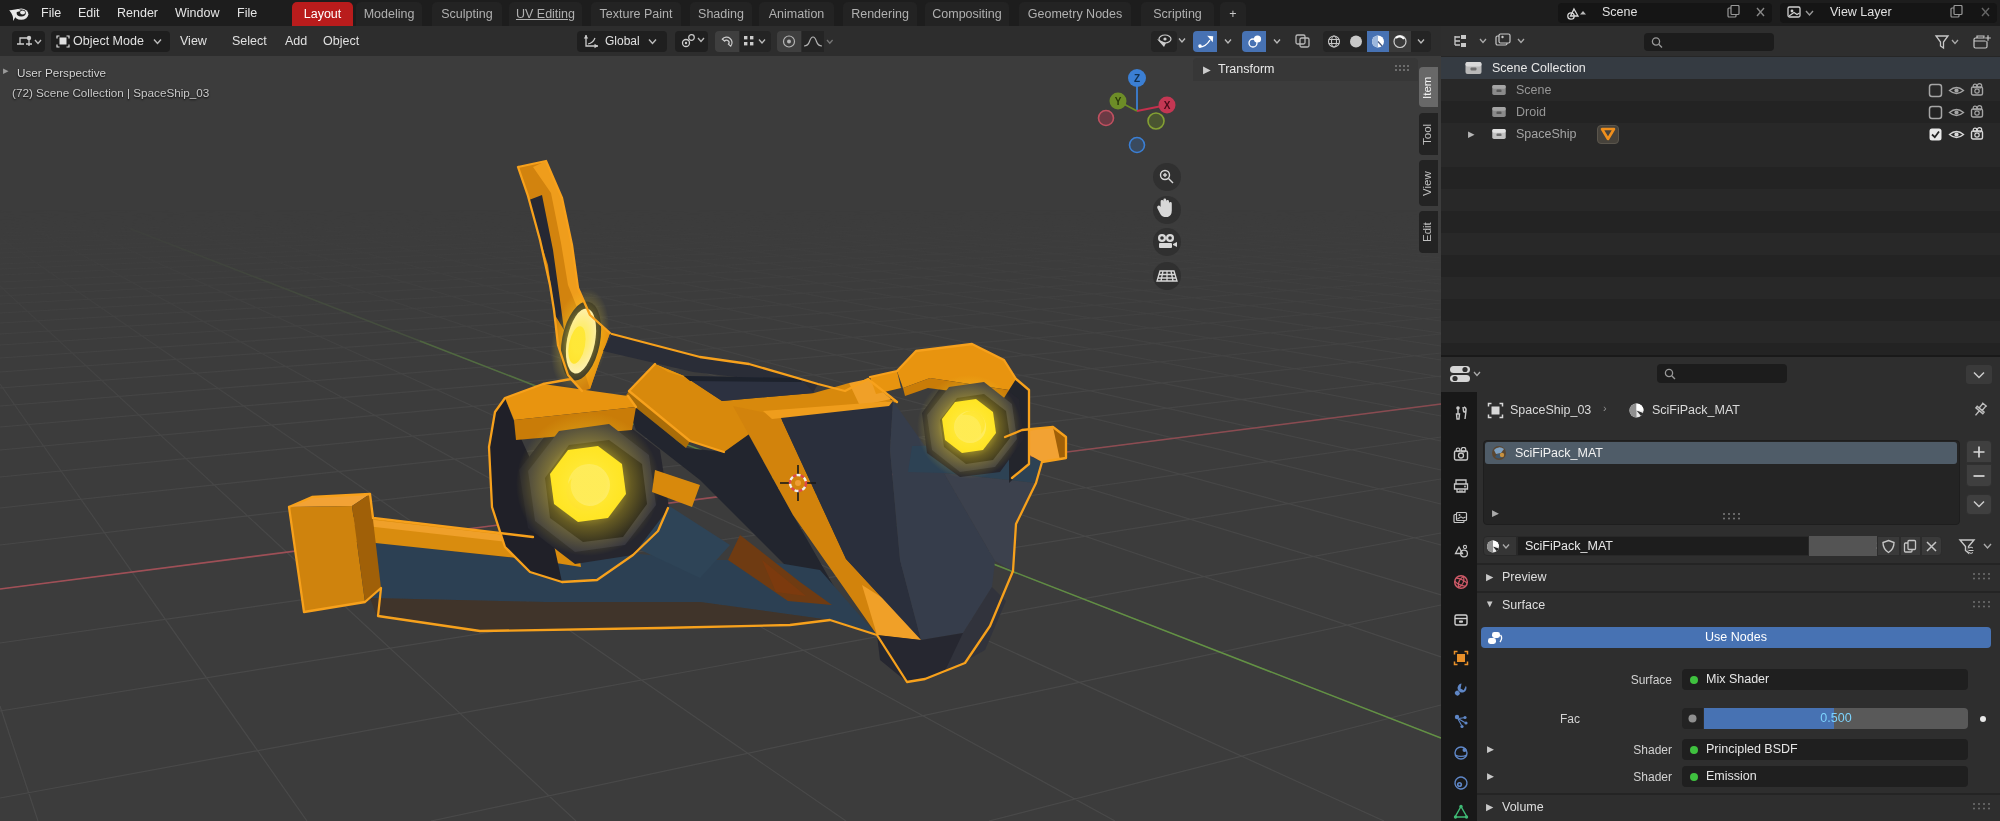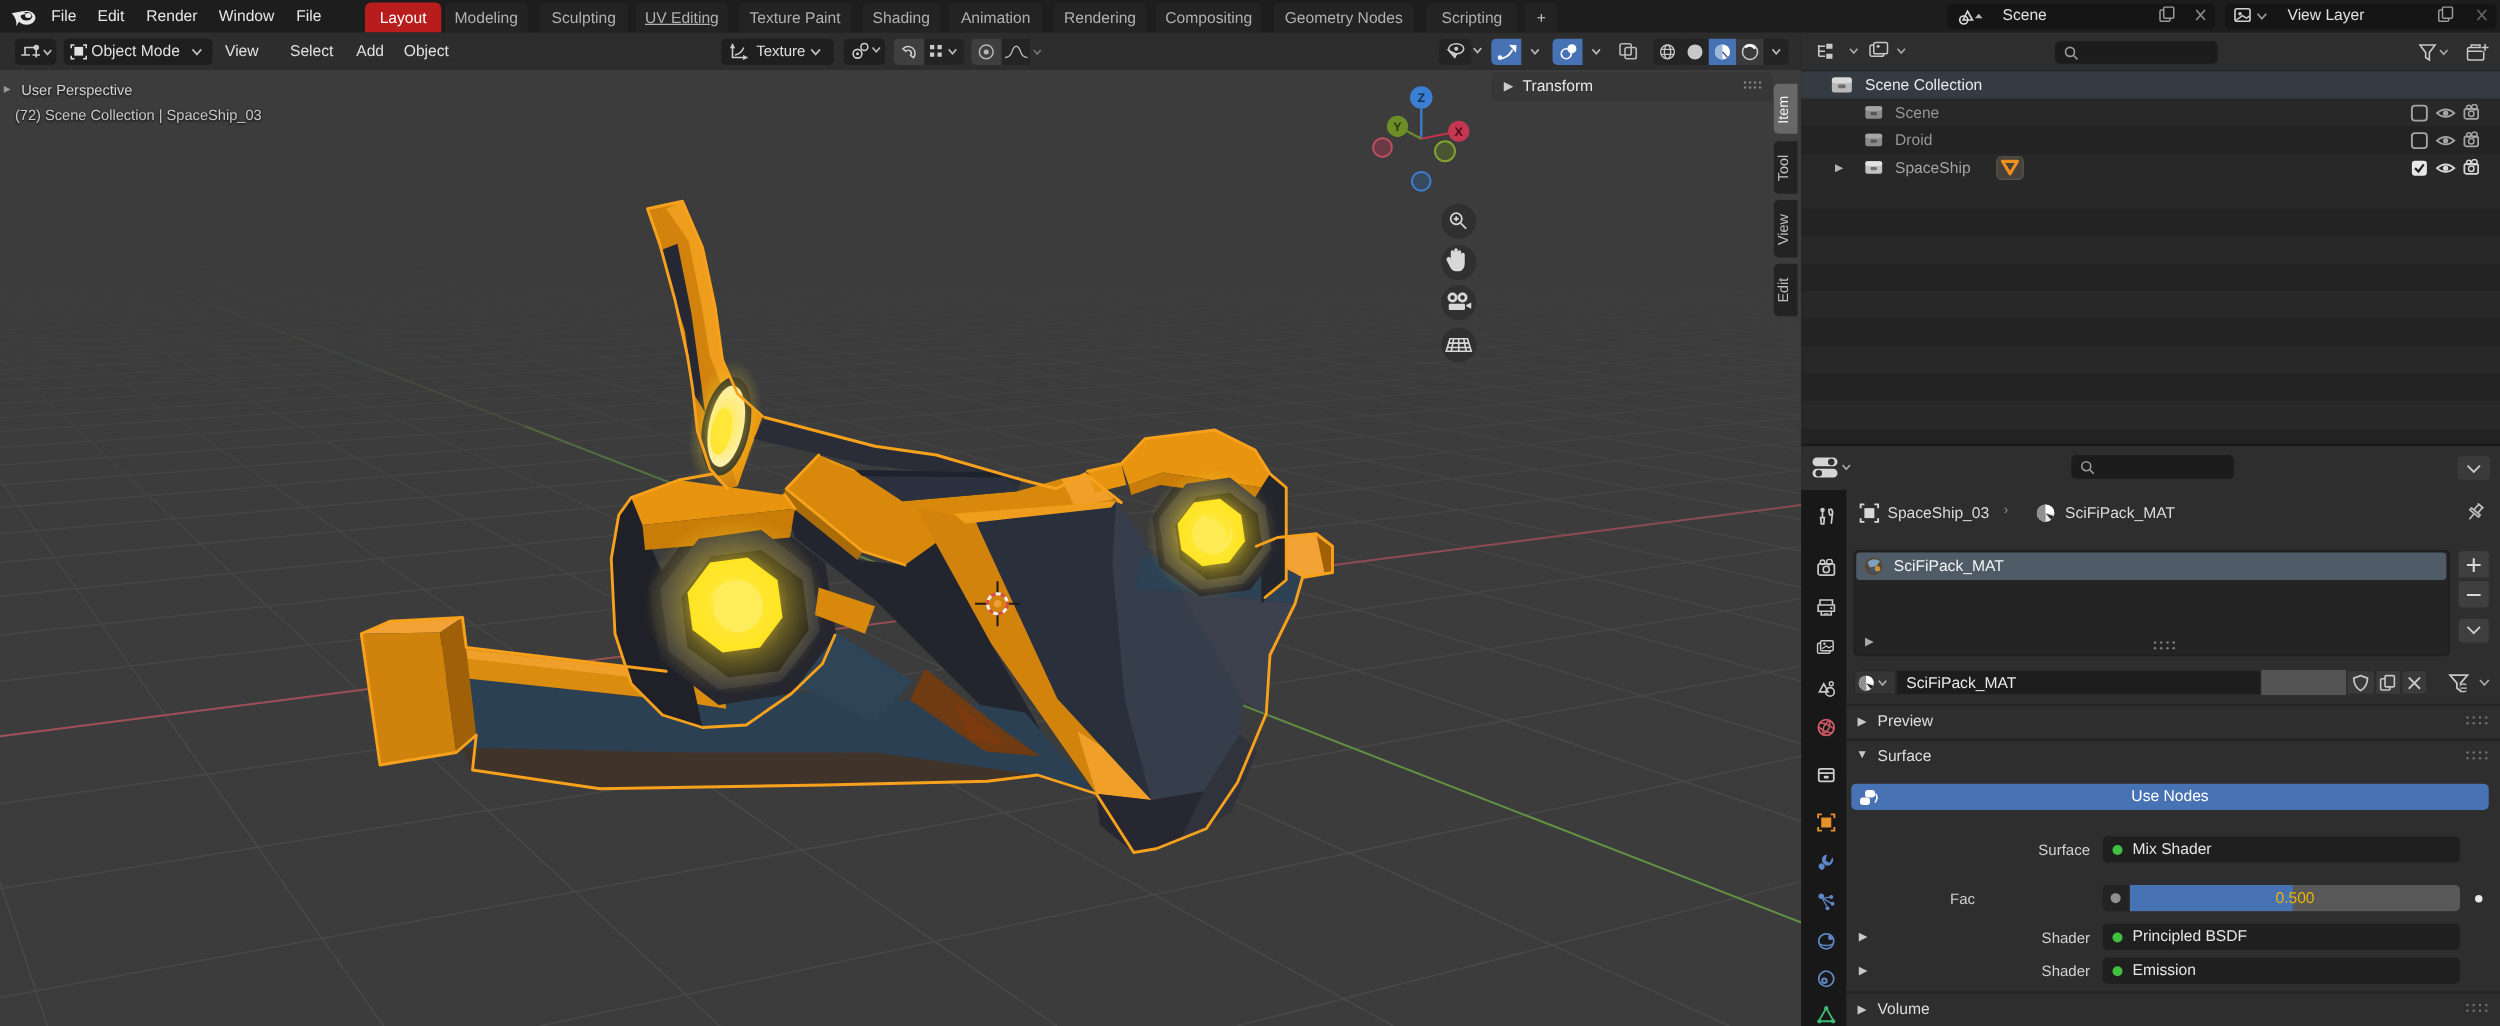--- a/index.html
+++ b/index.html
@@ -91,21 +91,21 @@
 <div class="abs vtext" style="left:285px;top:26px;line-height:30px;font-size:12.5px;">Add</div>
 <div class="abs vtext" style="left:323px;top:26px;line-height:30px;font-size:12.5px;">Object</div>
 
 <div class="hbtn" style="left:577px;width:90px;"></div>
 <svg class="abs" style="left:583px;top:34px;" width="18" height="15" viewBox="0 0 18 15">
  <path d="M3 1 L3 12 L15 12" stroke="#ccc" stroke-width="1.3" fill="none"></path>
  <path d="M3 1 l-2.2 3.5 h4.4 Z" fill="#ccc"></path>
  <path d="M15 12 l-3.5 -2.2 v4.4 Z" fill="#ccc"></path>
  <path d="M5 10 Q10 9 12 4" stroke="#ccc" stroke-width="1.2" fill="none"></path>
 </svg>
-<div class="abs vtext" style="left:605px;top:31px;line-height:21px;">Texture</div>
+<div class="abs vtext" style="left:605px;top:31px;line-height:21px;">Global</div>
 <svg class="abs" style="left:648px;top:38px;" width="10" height="8" viewBox="0 0 10 8">
       <path d="M1 1.5 l3.5 4 l3.5 -4" stroke="#bbb" stroke-width="1.4" fill="none"></path>
     </svg>
 <div class="hbtn" style="left:675px;width:33px;"></div>
 <svg class="abs" style="left:679px;top:33px;" width="28" height="16" viewBox="0 0 28 16">
  <circle cx="7" cy="10" r="3.5" fill="none" stroke="#ccc" stroke-width="1.3"></circle>
  <circle cx="7" cy="10" r="1.2" fill="#ccc"></circle>
  <circle cx="12.5" cy="4.5" r="2.8" fill="none" stroke="#ccc" stroke-width="1.2"></circle>
  <path d="M19 5 l3 3.5 l3 -3.5" stroke="#bbb" stroke-width="1.3" fill="none"></path>
 </svg>
@@ -659,21 +659,21 @@
 <div class="abs" style="left:1706px;top:672px;color:#e6e6e6;font-size:12.5px;">Mix Shader</div>
 
 <div class="pl" style="left:1560px;top:709px;width:112px;">Fac</div>
 <div class="abs" style="left:1682px;top:708px;width:21px;height:21px;background:#232323;border-radius:4px 0 0 4px;"></div>
 <circle></circle>
 <svg class="abs" style="left:1687px;top:713px;" width="11" height="11" viewBox="0 0 11 11">
       <circle cx="5.5" cy="5.5" r="4" fill="#909090"></circle>
     </svg>
 <div class="abs" style="left:1704px;top:708px;width:264px;height:21px;background:#595959;border-radius:0 4px 4px 0;overflow:hidden;">
  <div class="abs" style="left:0;top:0;width:130px;height:21px;background:#4772b3;"></div>
- <div class="abs" style="left:0;top:3px;width:264px;text-align:center;color:#eab308;font-size:12.5px;">0.500</div>
+ <div class="abs" style="left:0;top:3px;width:264px;text-align:center;color:#7dd3fc;font-size:12.5px;">0.500</div>
 </div>
 <svg class="abs" style="left:1977px;top:713px;" width="12" height="12" viewBox="0 0 12 12">
       <circle cx="6" cy="6" r="3" fill="#e8e8e8"></circle>
     </svg>
 
 <div class="abs" style="left:1487px;top:744px;color:#c8c8c8;font-size:9px;">▶</div>
 <div class="pl" style="left:1560px;top:740px;width:112px;text-align:right;">Shader</div>
 <div class="abs" style="left:1682px;top:739px;width:286px;height:21px;background:#1f1f1f;border-radius:4px;"></div>
 <svg class="abs" style="left:1689px;top:745px;" width="10" height="10" viewBox="0 0 10 10">
       <circle cx="5" cy="5" r="4" fill="#3fc13f"></circle>

